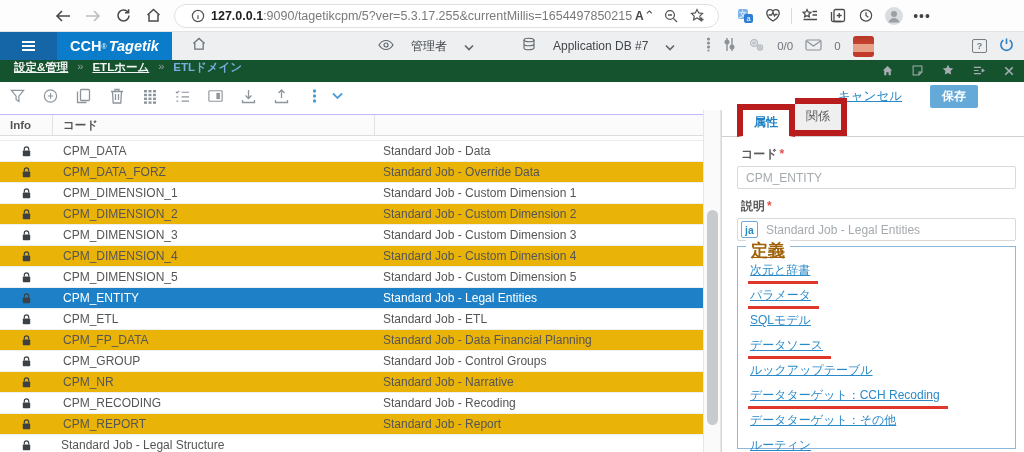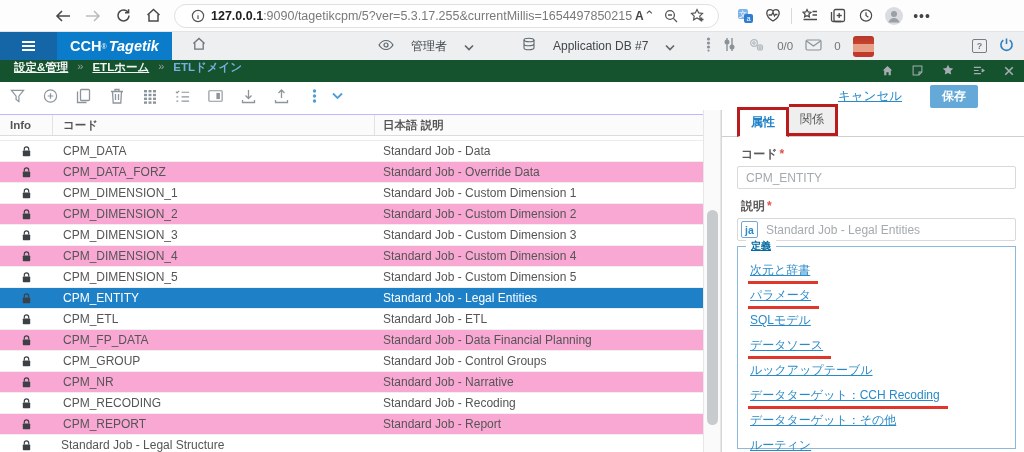--- a/index.html
+++ b/index.html
@@ -71,47 +71,47 @@
   .thead { display:flex; height:21px; background:#fbfbfb; border-bottom:1px solid #dcdcdc; font-size:11.5px; color:#555; font-weight:600; }
   .thead .c { display:flex; align-items:center; }
   .c-info { width:53px; padding-left:10px; border-right:1px solid #e2e2e2; }
   .c-code { width:322px; padding-left:10px; border-right:1px solid #e2e2e2; }
   .c-desc { flex:1; padding-left:8px; }
   .row-sliver { height:5px; border-bottom:1px solid #ececec; background:#fff; }
   .trow { display:flex; height:21px; border-bottom:1px solid #efefef; font-size:12px; color:#555; background:#fff; cursor:pointer; }
   .trow .c { display:flex; align-items:center; overflow:hidden; white-space:nowrap; }
   .trow .c-info { justify-content:center; padding-left:0; border-right:none; }
   .trow .c-code { border-right:none; }
-  .trow.alt { background:#f9a8d4; }
+  .trow.alt { background:#eab308; }
   .trow.selected { background:#1e81c8; color:#fff; }
   .lock svg { display:block; }
 
   
   .vscroll { position:absolute; left:703px; top:0; width:18px; height:100%; background:#fafafa;
              border-left:1px solid #e6e6e6; border-right:1px solid #e6e6e6; }
   .vthumb { position:absolute; left:3px; width:11px; top:100px; height:215px; background:#c8cbcd; border-radius:6px; }
 
   
   .panel { position:absolute; left:721px; right:0; top:0; bottom:0; background:#fff; border-left:1px solid #d7d7d7; }
   .panel-tabs { display:flex; align-items:flex-end; padding:3px 0 0 15px; height:27px; border-bottom:1px solid #cfcfcf; }
-  .tab { font-size:12px; padding:4px 11px 5px; border:3px solid #b91c1c; cursor:pointer; }
+  .tab { font-size:12px; padding:4px 11px 5px; border:6px solid #b91c1c; cursor:pointer; }
   .tab.active { background:#fff; color:#1f81c6; font-weight:700; border-bottom:1px solid #fff; margin-bottom:-1px; }
   .tab.inactive { background:#efefef; color:#5a5a5a; border-left:none; }
   .panel-body { position:relative; padding:6px 8px 0 15px; height:calc(100% - 27px); }
   .f-label { font-size:12px; font-weight:700; color:#5a5a5a; margin:3px 4px 3px; }
   .req { color:#e0514a; margin-left:2px; }
   .f-input { width:100%; height:23px; border:1px solid #d9d9d9; border-radius:2px; background:#fff;
              font-size:12px; color:#a4aaae; padding:0 8px; display:flex; align-items:center; font-family:inherit; }
   input.f-input { outline:none; }
   .desc-input { margin-bottom:6px; padding-left:3px; }
   .lang-badge { width:17px; height:17px; border:1px solid #6fa7d8; border-radius:2px; color:#2a8ac8; font-size:10.5px;
                 font-weight:700; display:flex; align-items:center; justify-content:center; margin-right:8px; flex:0 0 auto; }
 
   .defs { position:absolute; top:109px; left:15px; right:8px; bottom:3px; border:1px solid #8db8de; padding:13px 10px 0 12px; }
-  .defs-legend { position:absolute; top:-8px; left:8px; background:#fff; padding:0 5px; font-size:10px; font-weight:700; color:#0369a1;text-decoration:underline; }
+  .defs-legend { position:absolute; top:-8px; left:8px; background:#fff; padding:0 5px; font-size:17px; font-weight:700; color:#a16207;text-decoration:underline; }
   .def-link { display:inline-block; font-size:12px; color:#2a8ac8; text-decoration:underline; cursor:pointer; position:relative; }
   .def-row { height:25px; }
   .def-link.annotated::after { content:""; position:absolute; left:-2px; right:-8px; bottom:-5px; height:3px; background:#e0372c; }
 </style>
 </head>
 <body>
 
 <div class="screen">
 
   <div class="browser-bar">
@@ -419,21 +419,20 @@
     <span class="cancel-link">キャンセル</span>
     <button class="save-btn">保存</button>
   </div>
 
   <div class="content">
 
     <div class="grid">
       <div class="thead">
         <div class="c c-info">Info</div>
         <div class="c c-code">コード</div>
-        <div class="c c-desc">日本語 説明</div>
       </div>
       <div class="row-sliver"></div>
       <div>
           <div class="trow">
     <div class="c c-info">
               <span class="lock">
       <svg width="9" height="11" viewBox="0 0 9 11">
                   <path d="M2.3 4.5V3a2.2 2.2 0 0 1 4.4 0v1.5" fill="none" stroke="#3c4146" stroke-width="1.2"></path>
                   <rect x="0.8" y="4.5" width="7.4" height="5.8" rx="0.8" fill="#3c4146"></rect>
                 </svg>

